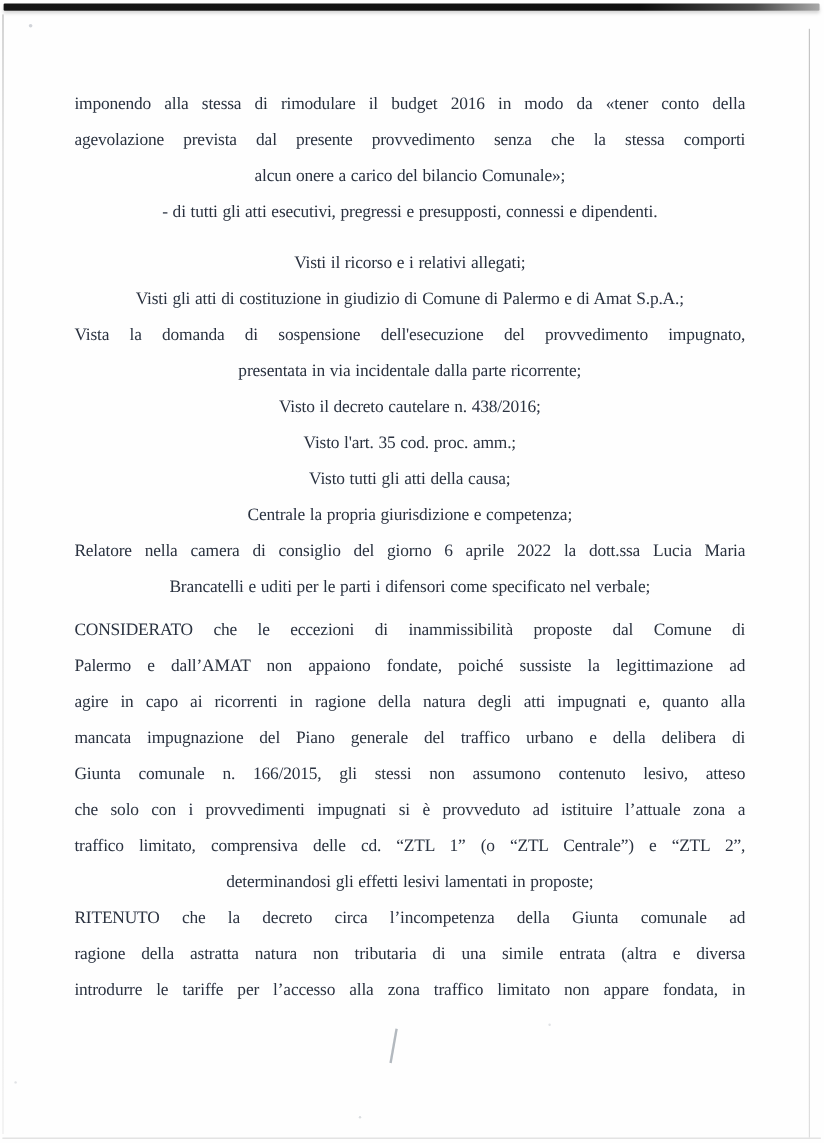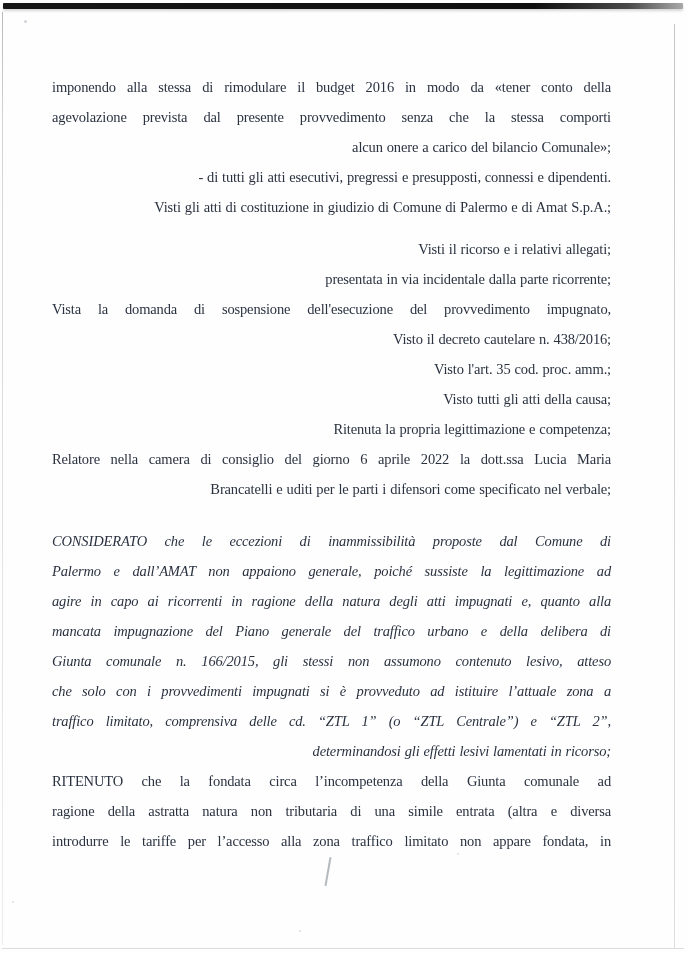--- a/index.html
+++ b/index.html
@@ -32,30 +32,30 @@
   .scan-right{
     position:absolute;left:674px;top:24px;bottom:5px;width:1px;
     background:linear-gradient(to bottom,#c4c4c4 0%,var(--edge-light) 40%,#dedede 100%);
   }
   .scan-bottom{
     position:absolute;left:2px;right:3px;bottom:4px;height:1px;
     background:#dcdcdc;
   }
   
   .text{
-    position:absolute;left:52px;top:72px;width:559px;
+    position:absolute;left:62px;top:72px;width:559px;
     color:var(--ink);
     font-size:14.5px;
     letter-spacing:-0.15px;
     word-spacing:0.5px;
   }
   .para{margin:0;padding:0;}
   .para.gap-sm{margin-top:12px;}
-  .para.gap-md{margin-top:22px;font-style:italic;}
-  .ln{display:block;line-height:30px;text-align:right;white-space:normal;}
+  .para.gap-md{margin-top:6px;}
+  .ln{display:block;line-height:30px;text-align:center;white-space:normal;}
   .ln.j{text-align:justify;text-align-last:justify;}
   
   .slash{
     position:absolute;left:327px;top:857px;width:1.5px;height:29px;
     background:var(--artifact);opacity:.75;transform:rotate(10deg);
   }
   .speck{position:absolute;border-radius:50%;background:#c2c6cc;}
   .speck.s1{left:24px;top:20px;width:3px;height:3px;opacity:.75;}
   .speck.s2{left:299px;top:930px;width:2px;height:2px;opacity:.6;}
   .speck.s3{left:12px;top:901px;width:2px;height:2px;opacity:.5;}
@@ -82,65 +82,65 @@
     <p class="para">
       <span class="ln j">imponendo alla stessa di rimodulare il budget 2016 in modo da «tener conto della</span>
       <span class="ln j">agevolazione prevista dal presente provvedimento senza che la stessa comporti</span>
       <span class="ln">alcun onere a carico del bilancio Comunale»;</span>
     </p>
 
     <p class="para">
       <span class="ln">- di tutti gli atti esecutivi, pregressi e presupposti, connessi e dipendenti.</span>
     </p>
 
-    <p class="para">
-      <span class="ln">Visti gli atti di costituzione in giudizio di Comune di Palermo e di Amat S.p.A.;</span>
-    </p>
-
     <p class="para gap-sm">
       <span class="ln">Visti il ricorso e i relativi allegati;</span>
     </p>
 
     <p class="para">
+      <span class="ln">Visti gli atti di costituzione in giudizio di Comune di Palermo e di Amat S.p.A.;</span>
+    </p>
+
+    <p class="para">
+      <span class="ln j">Vista la domanda di sospensione dell'esecuzione del provvedimento impugnato,</span>
       <span class="ln">presentata in via incidentale dalla parte ricorrente;</span>
-      <span class="ln j">Vista la domanda di sospensione dell'esecuzione del provvedimento impugnato,</span>
     </p>
 
     <p class="para">
       <span class="ln">Visto il decreto cautelare n. 438/2016;</span>
     </p>
 
     <p class="para">
       <span class="ln">Visto l'art. 35 cod. proc. amm.;</span>
     </p>
 
     <p class="para">
       <span class="ln">Visto tutti gli atti della causa;</span>
     </p>
 
     <p class="para">
-      <span class="ln">Ritenuta la propria legittimazione e competenza;</span>
+      <span class="ln">Centrale la propria giurisdizione e competenza;</span>
     </p>
 
     <p class="para">
       <span class="ln j">Relatore nella camera di consiglio del giorno 6 aprile 2022 la dott.ssa Lucia Maria</span>
       <span class="ln">Brancatelli e uditi per le parti i difensori come specificato nel verbale;</span>
     </p>
 
     <p class="para gap-md">
       <span class="ln j">CONSIDERATO che le eccezioni di inammissibilità proposte dal Comune di</span>
-      <span class="ln j">Palermo e dall’AMAT non appaiono generale, poiché sussiste la legittimazione ad</span>
+      <span class="ln j">Palermo e dall’AMAT non appaiono fondate, poiché sussiste la legittimazione ad</span>
       <span class="ln j">agire in capo ai ricorrenti in ragione della natura degli atti impugnati e, quanto alla</span>
       <span class="ln j">mancata impugnazione del Piano generale del traffico urbano e della delibera di</span>
       <span class="ln j">Giunta comunale n. 166/2015, gli stessi non assumono contenuto lesivo, atteso</span>
       <span class="ln j">che solo con i provvedimenti impugnati si è provveduto ad istituire l’attuale zona a</span>
       <span class="ln j">traffico limitato, comprensiva delle cd. “ZTL 1” (o “ZTL Centrale”) e “ZTL 2”,</span>
-      <span class="ln">determinandosi gli effetti lesivi lamentati in ricorso;</span>
+      <span class="ln">determinandosi gli effetti lesivi lamentati in proposte;</span>
     </p>
 
     <p class="para">
-      <span class="ln j">RITENUTO che la fondata circa l’incompetenza della Giunta comunale ad</span>
+      <span class="ln j">RITENUTO che la decreto circa l’incompetenza della Giunta comunale ad</span>
       <span class="ln j">ragione della astratta natura non tributaria di una simile entrata (altra e diversa</span>
       <span class="ln j">introdurre le tariffe per l’accesso alla zona traffico limitato non appare fondata, in</span>
     </p>
 
   </section>
 </main>
 
 </body></html>

